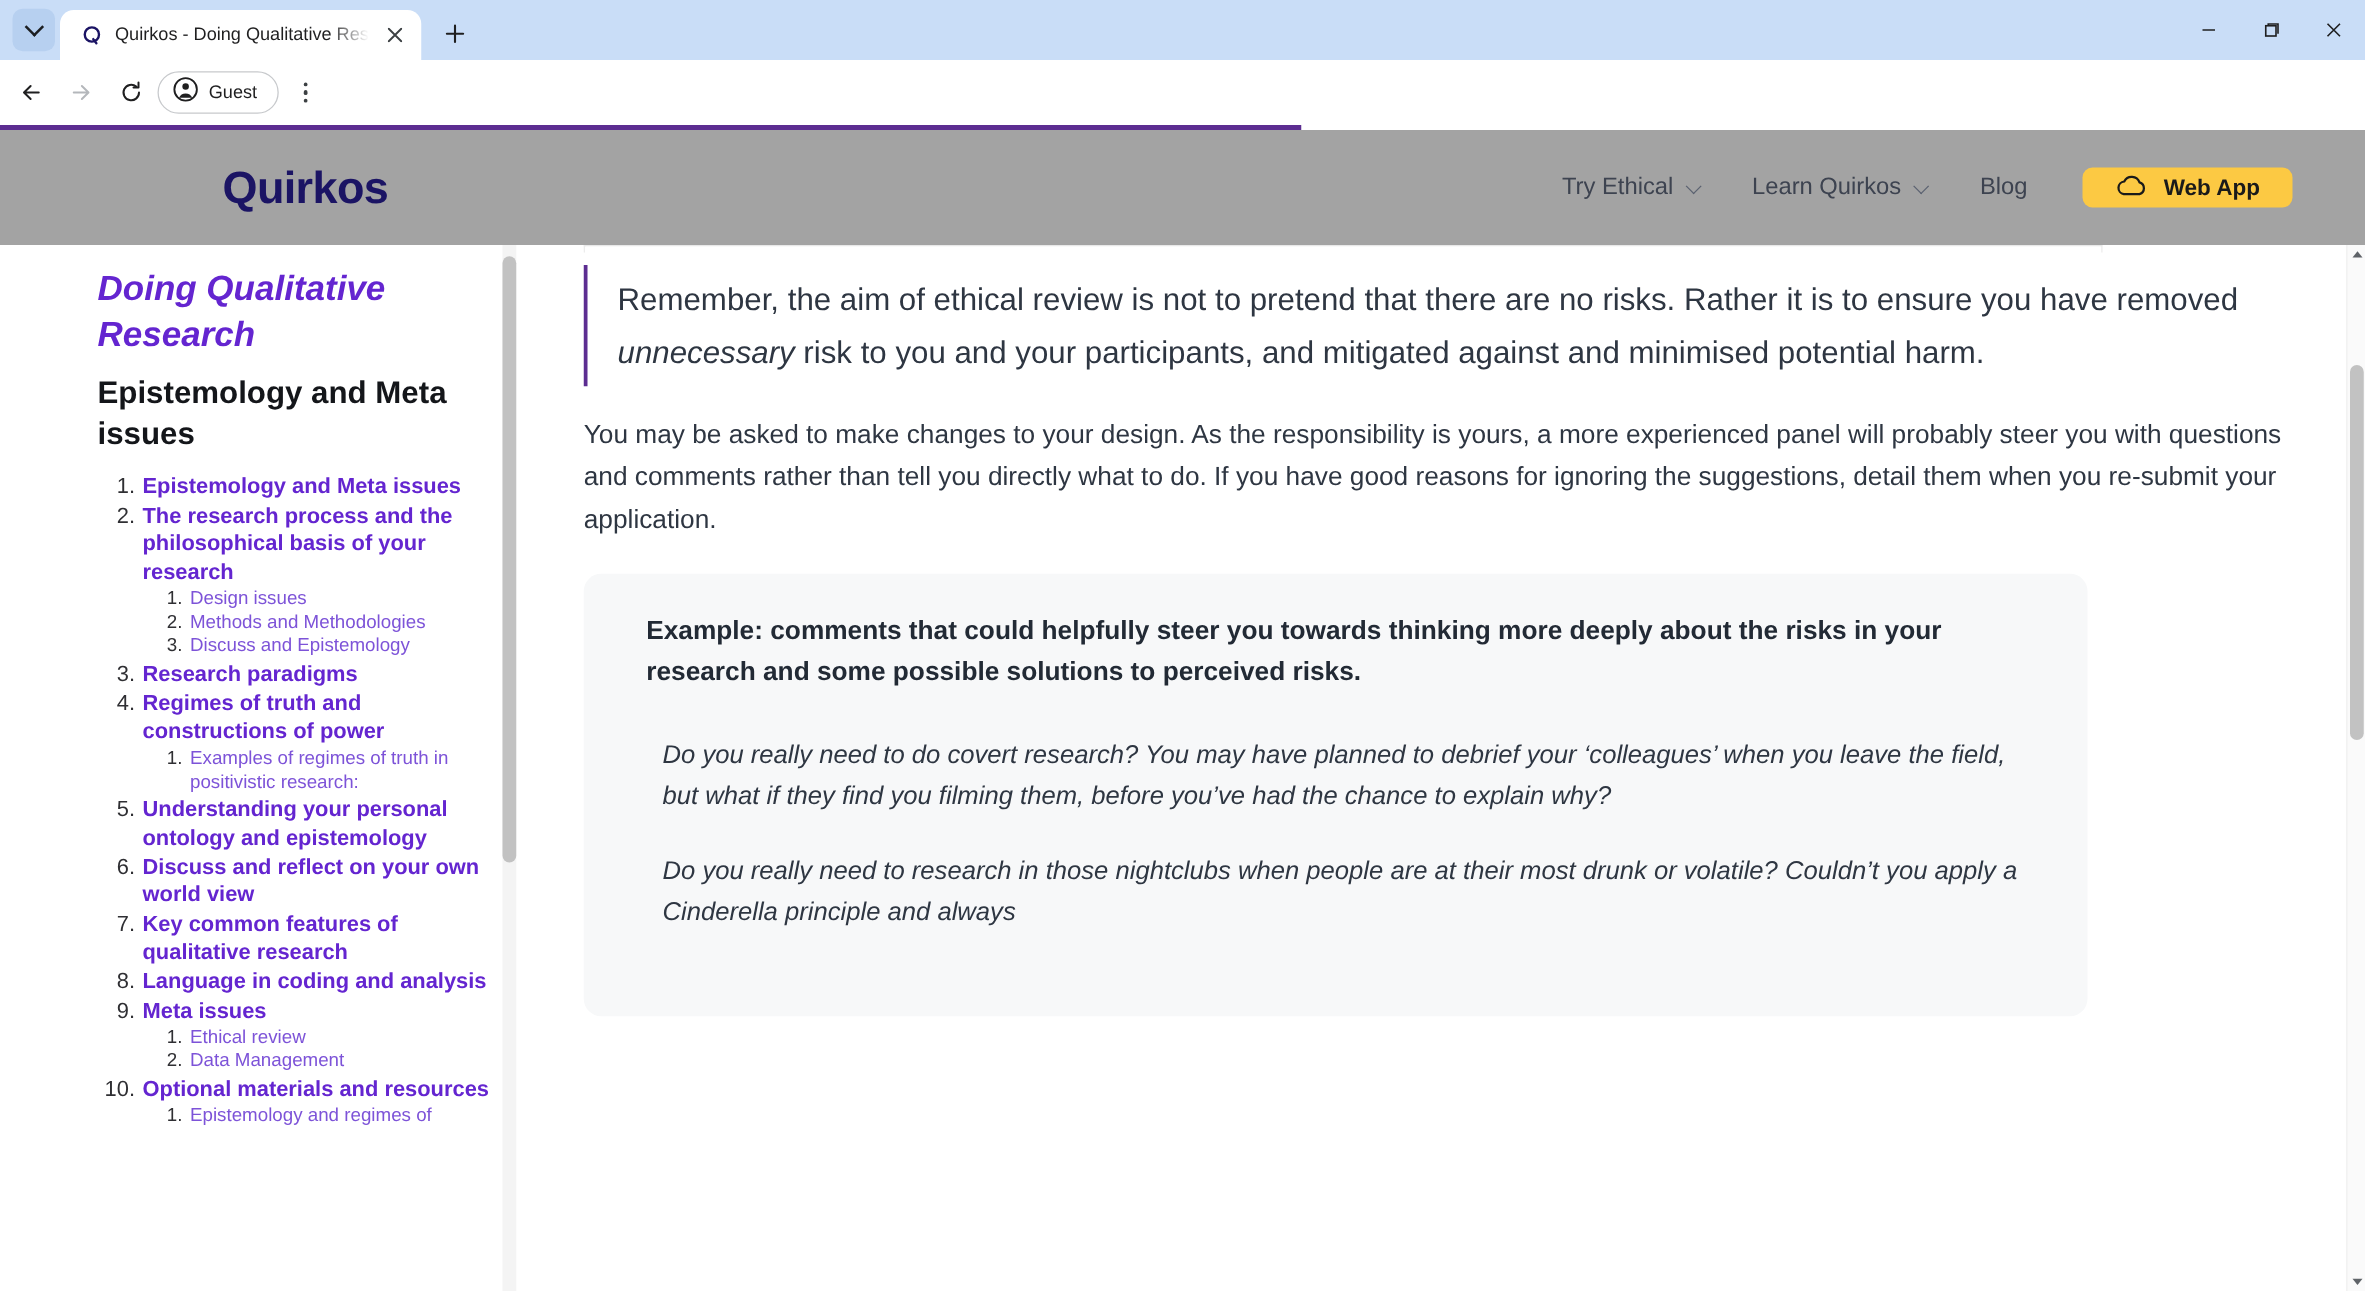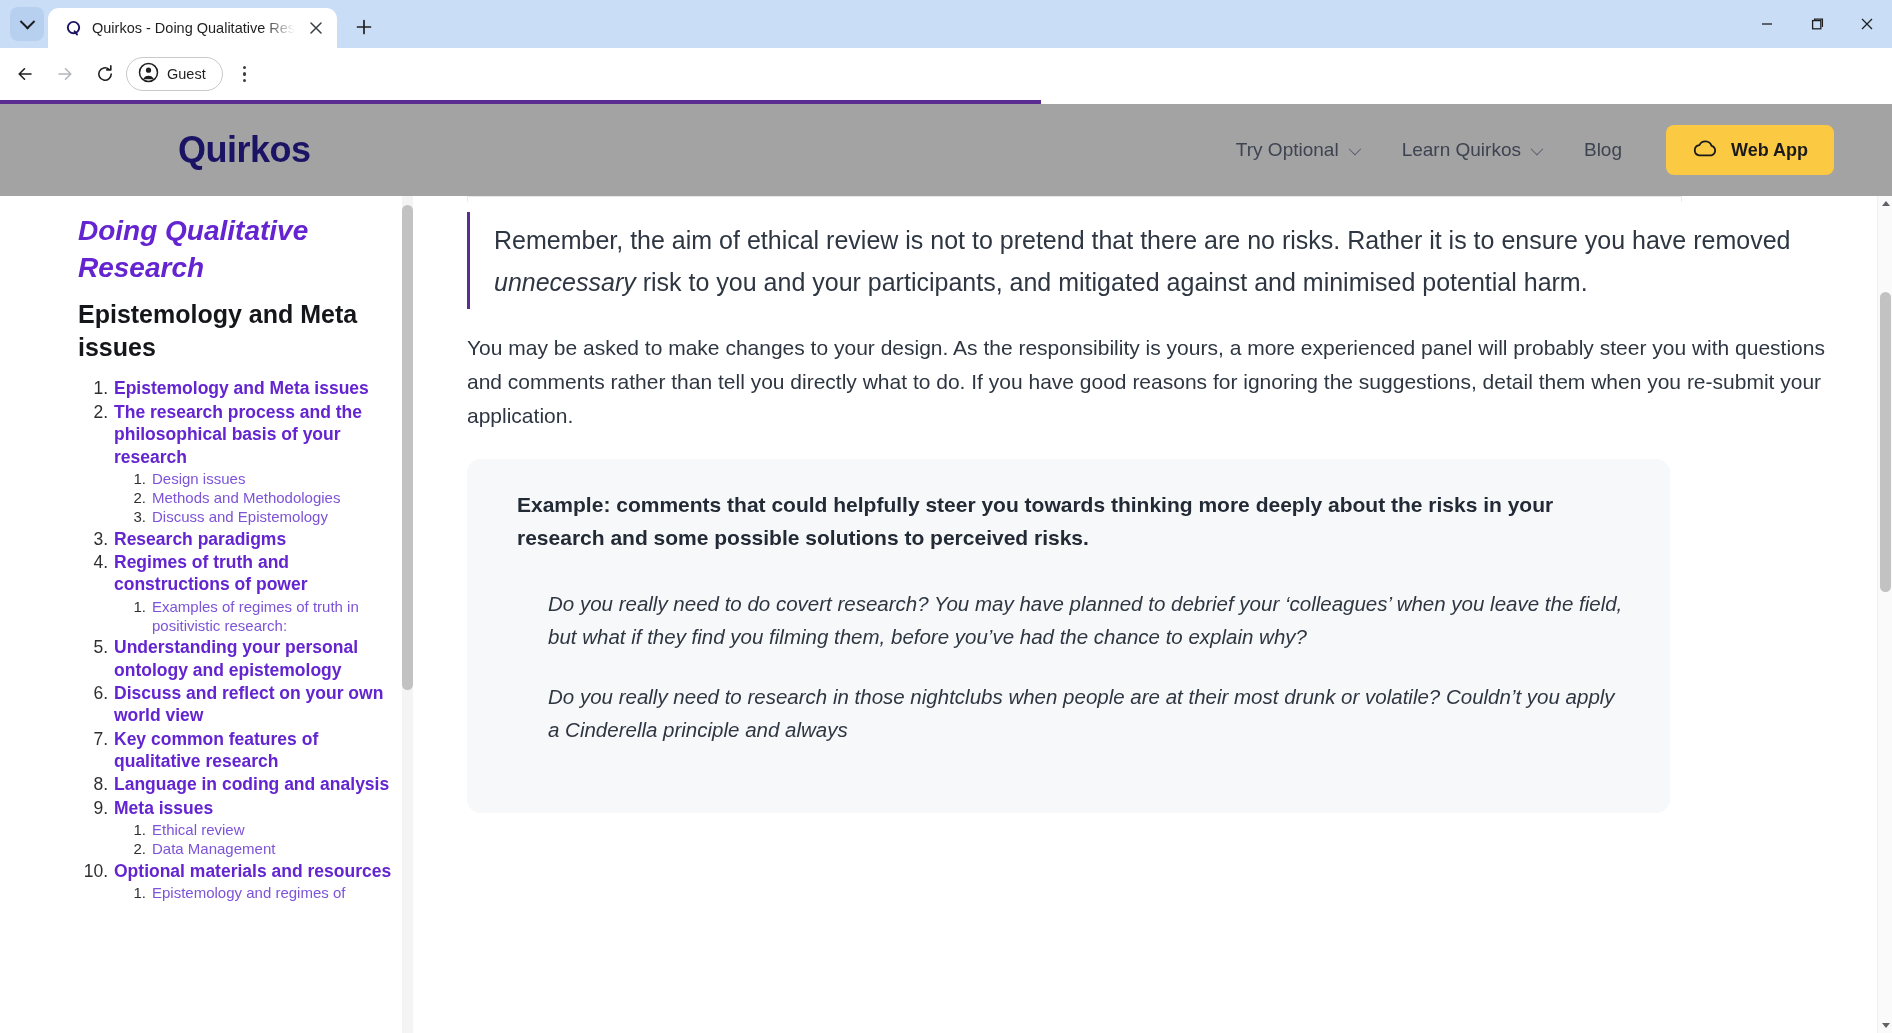--- a/index.html
+++ b/index.html
@@ -133,21 +133,21 @@
   }
   .nav-item {
     font-size: 19px; color: #3d4350;
     display: flex; align-items: center; gap: 10px;
     cursor: pointer;
   }
   .nav-caret { width: 9px; height: 9px; border-right: 1.8px solid #5a6170; border-bottom: 1.8px solid #5a6170; transform: rotate(45deg) translateY(-2px); }
   .webapp-btn {
     background: #fcc943;
     border-radius: 8px;
-    height: 50px;
+    height: 32px;
     display: flex; align-items: center; gap: 12px;
     padding: 0 26px;
     font-size: 18px; font-weight: bold; color: #1a1a1a;
     cursor: pointer;
   }
 
   .page-body {
     display: flex;
     height: calc(100% - 92px - 4px);
     position: relative;
@@ -243,21 +243,21 @@
     margin-right: 164px;
   }
   .example-head {
     font-size: 21px; font-weight: bold; color: #222a35;
     line-height: 1.57;
     margin-bottom: 32px;
   }
   .example-q {
     font-size: 20.5px; font-style: italic; color: #2e3642;
     line-height: 1.63;
-    margin-left: 31px;
+    margin-left: 13px;
     margin-bottom: 26px;
   }
 
   
   .win-scrollbar {
     position: absolute; top: 0; right: 0; width: 15px; height: 100%;
     background: #fafafa; border-left: 1px solid #f0f0f0;
   }
   .win-thumb {
     position: absolute; left: 2px; top: 96px; width: 11px; height: 300px;
@@ -355,21 +355,21 @@
   <div class="viewport">
 
     <div class="progress-track">
       <div class="progress-bar" style="width: 55%;"></div>
     </div>
 
     <div class="site-header">
       <div class="logo">Quirkos</div>
       <div class="site-nav">
         <div class="nav-item">
-          <span>Try Optional</span>
+          <span>Try Ethical</span>
           <span class="nav-caret"></span>
         </div>
         <div class="nav-item">
           <span>Learn Quirkos</span>
           <span class="nav-caret"></span>
         </div>
         <div class="nav-item">
           <span>Blog</span>
         </div>
         <div class="webapp-btn">

